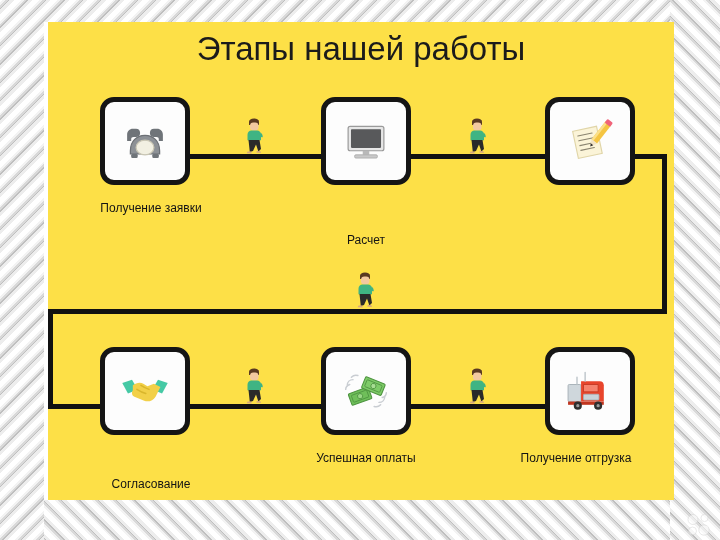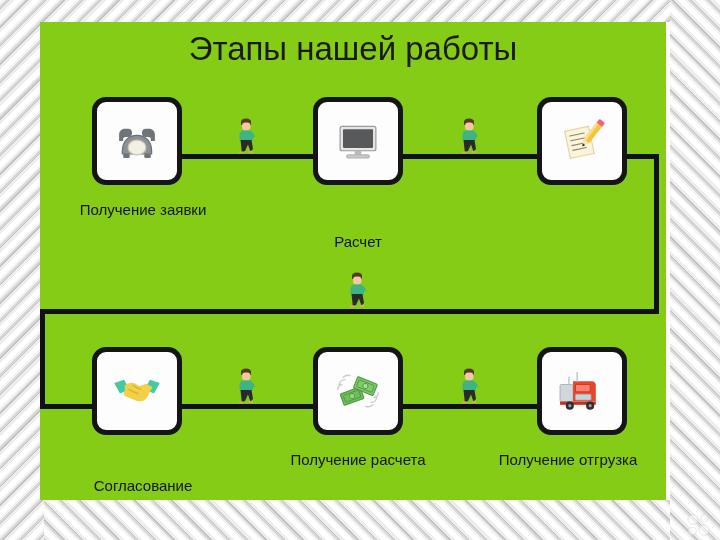--- a/index.html
+++ b/index.html
@@ -41,23 +41,23 @@
         #ffffff 10px,#ffffff 13px),
       linear-gradient(#f2f2f2,#e8e8e8);
   }
   #band-top{left:0;top:0;width:720px;height:22px;}
   #band-bottom{left:0;bottom:0;width:720px;height:40px;}
   #band-left{left:0;top:0;width:44px;height:540px;}
   #band-right{right:0;top:0;width:50px;height:540px;}
 
   #canvas{
     position:absolute;
-    left:40px;top:22px;
+    left:48px;top:22px;
     width:626px;height:478px;
-    background:#84cc16;
+    background:#fde047;
   }
 
   
   #title{
     position:absolute;
     left:0;top:8px;width:626px;
     text-align:center;
     font-size:33px;
     color:#1b1b1b;
     letter-spacing:0px;
@@ -77,21 +77,21 @@
     box-sizing:border-box;
     display:flex;align-items:center;justify-content:center;
     z-index:4;
   }
   .box .glyph{width:52px;height:52px;display:block;}
 
   
   .caption{
     position:absolute;
     text-align:center;
-    font-size:15px;
+    font-size:12px;
     line-height:1.38;
     color:#141414;
     z-index:3;
   }
 
   
   .walker{position:absolute;width:26px;height:38px;z-index:5;}
 
   
   #watermark{
@@ -208,21 +208,21 @@
         <g transform="rotate(22 40 26)">
           <rect x="28" y="18" width="26" height="15" rx="1.5" fill="#7ecb68" stroke="#4e9440" stroke-width="1.3"></rect>
           <rect x="31" y="21" width="20" height="9" rx="1" fill="none" stroke="#4e9440" stroke-width="1"></rect>
           <circle cx="41" cy="25.5" r="3.2" fill="#a8de94" stroke="#4e9440" stroke-width="1"></circle>
         </g>
         <path d="M16 18c-4 0-7 3-7 7M12 24c-3 1-5 3-5 6M22 13c-3-1-6 0-8 2" stroke="#c9cdd2" stroke-width="1.8" fill="none" stroke-linecap="round"></path>
         <path d="M48 46c4 0 7-3 7-7M52 40c3-1 5-3 5-6M42 51c3 1 6 0 8-2" stroke="#c9cdd2" stroke-width="1.8" fill="none" stroke-linecap="round"></path>
       </svg>
     </div>
     <div class="caption" style="left:215px;top:428px;width:206px;">
-      <div>Получение расчета</div>
+      <div>Успешная оплаты</div>
     </div>
 
     <div class="box" style="left:497px;top:325px;">
       <svg class="glyph" viewBox="0 0 64 64">
         <rect x="5" y="24" width="16" height="21" rx="1.5" fill="#cfd7dc" stroke="#a8b2b8" stroke-width="1.2"></rect>
         <path d="M21 20h23c3 0 5 2 5 5v20H21z" fill="#e8452c"></path>
         <path d="M24 24h18v9H24z" fill="#f5826d" stroke="#c0351f" stroke-width="1"></path>
         <rect x="24" y="36" width="19" height="7" rx="1" fill="#c9d2d8" stroke="#a8b2b8" stroke-width="1"></rect>
         <rect x="5" y="45" width="44" height="4" fill="#c0351f"></rect>
         <circle cx="17" cy="50" r="5" fill="#2e2e2e"></circle>

